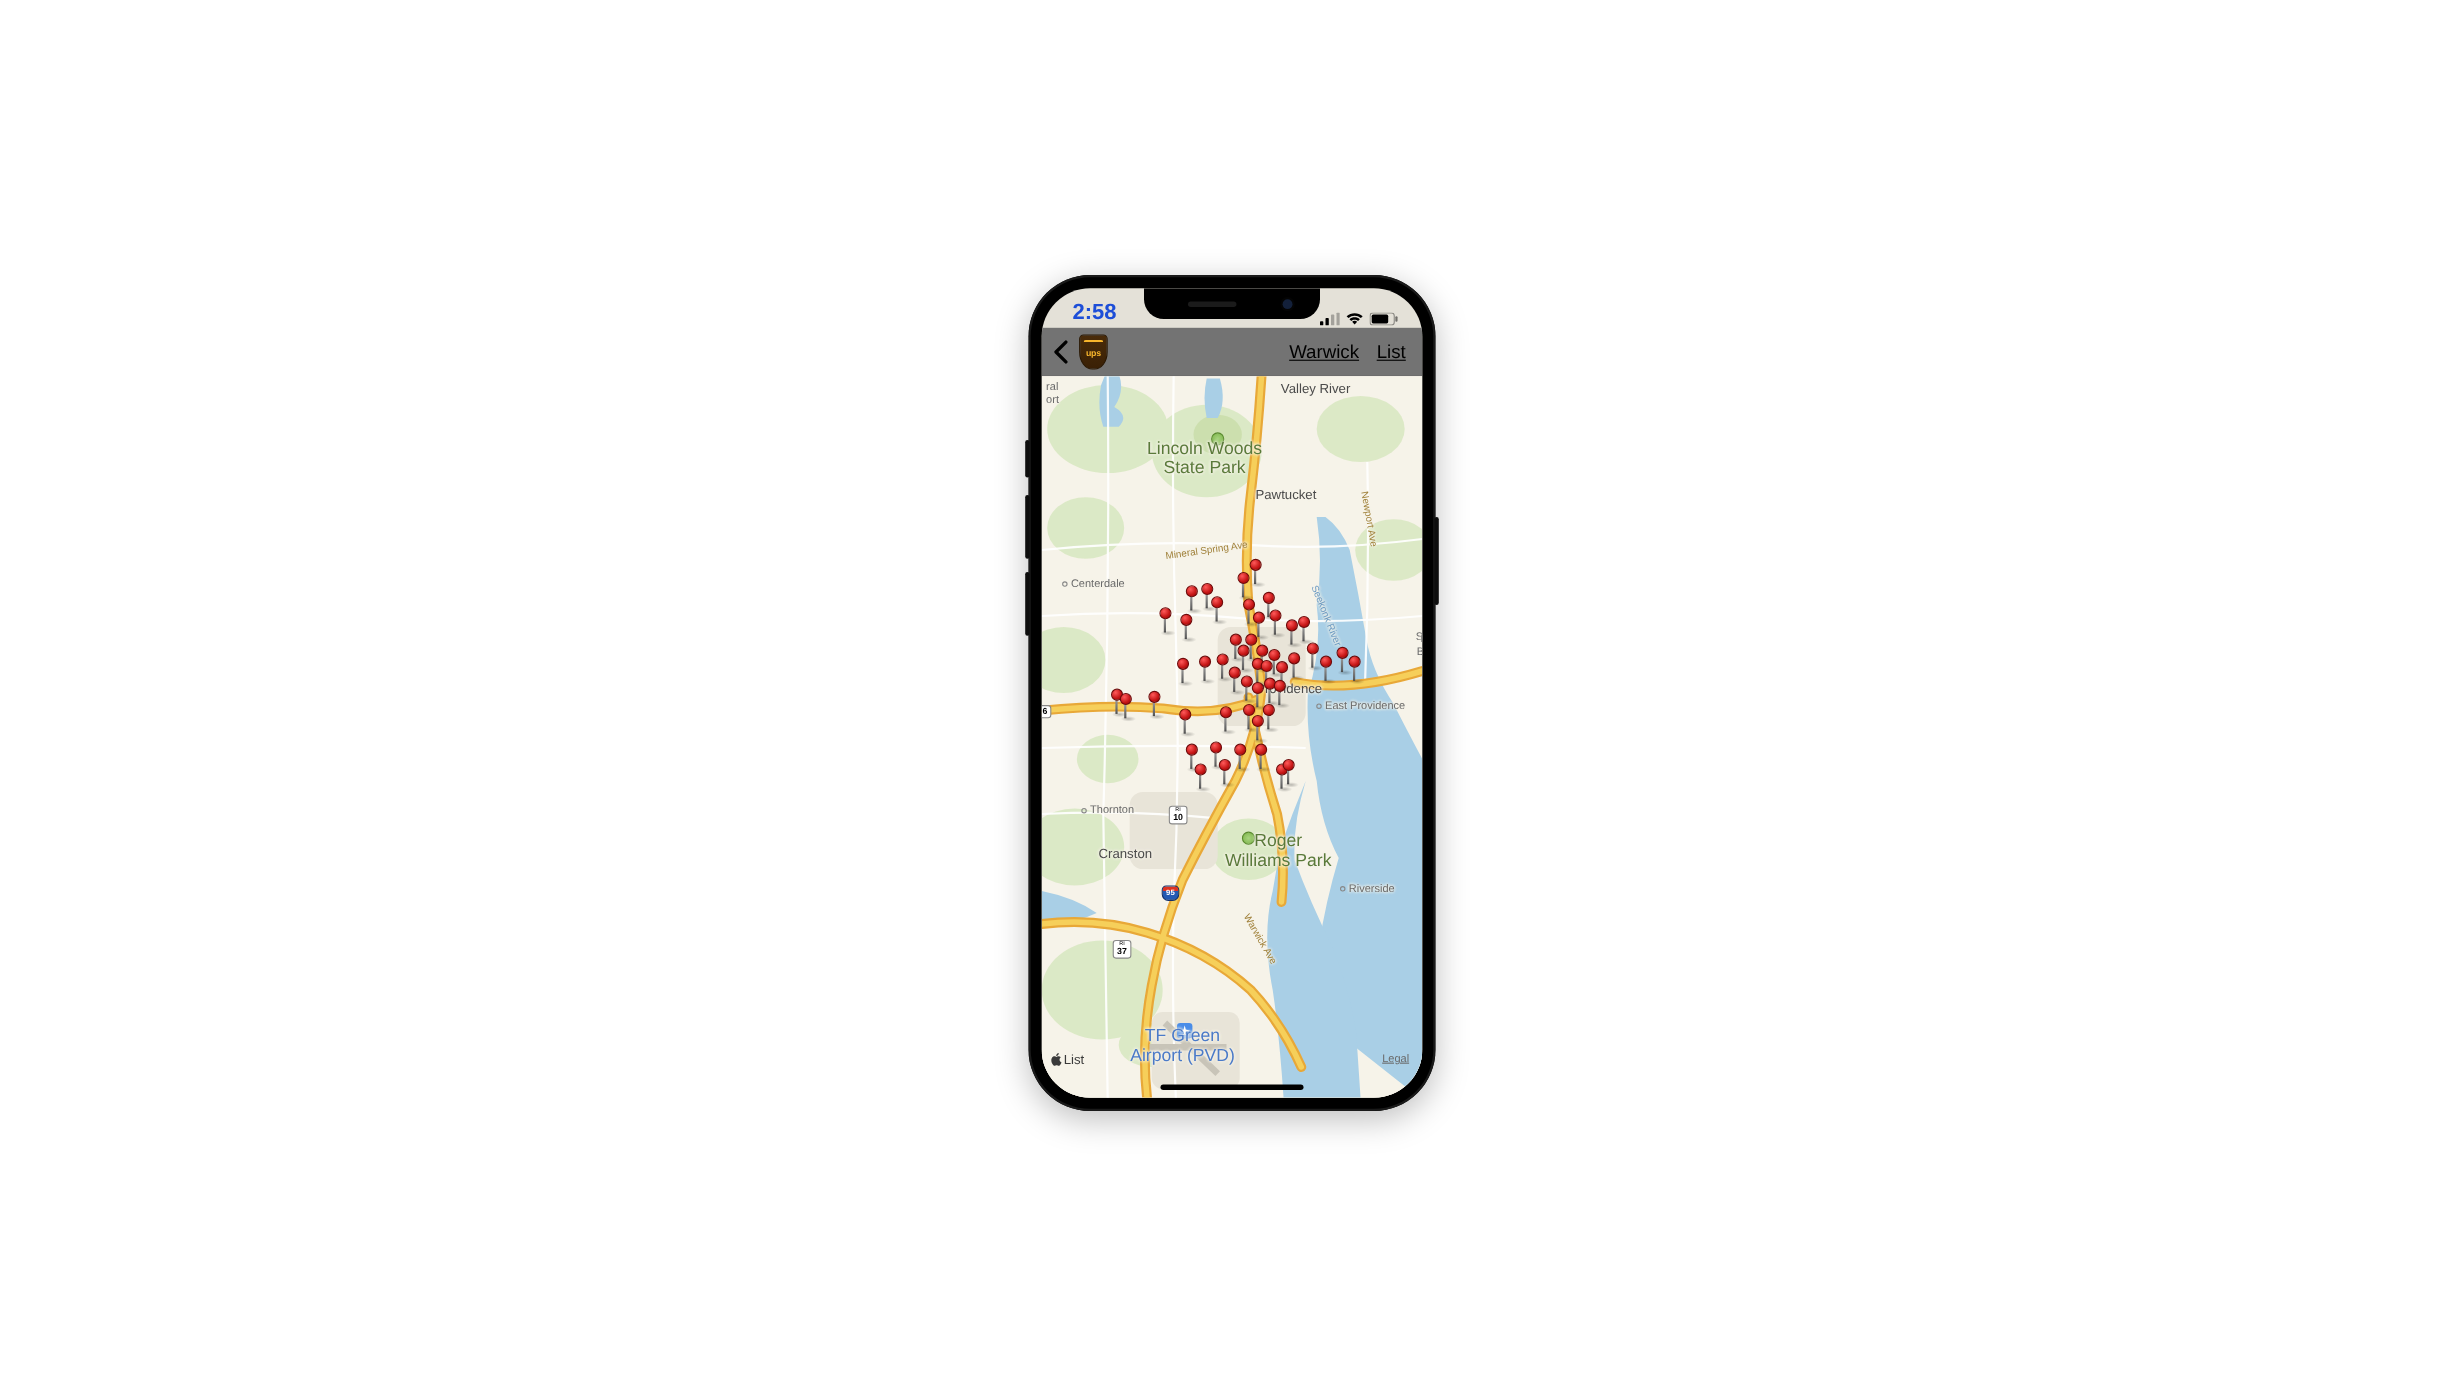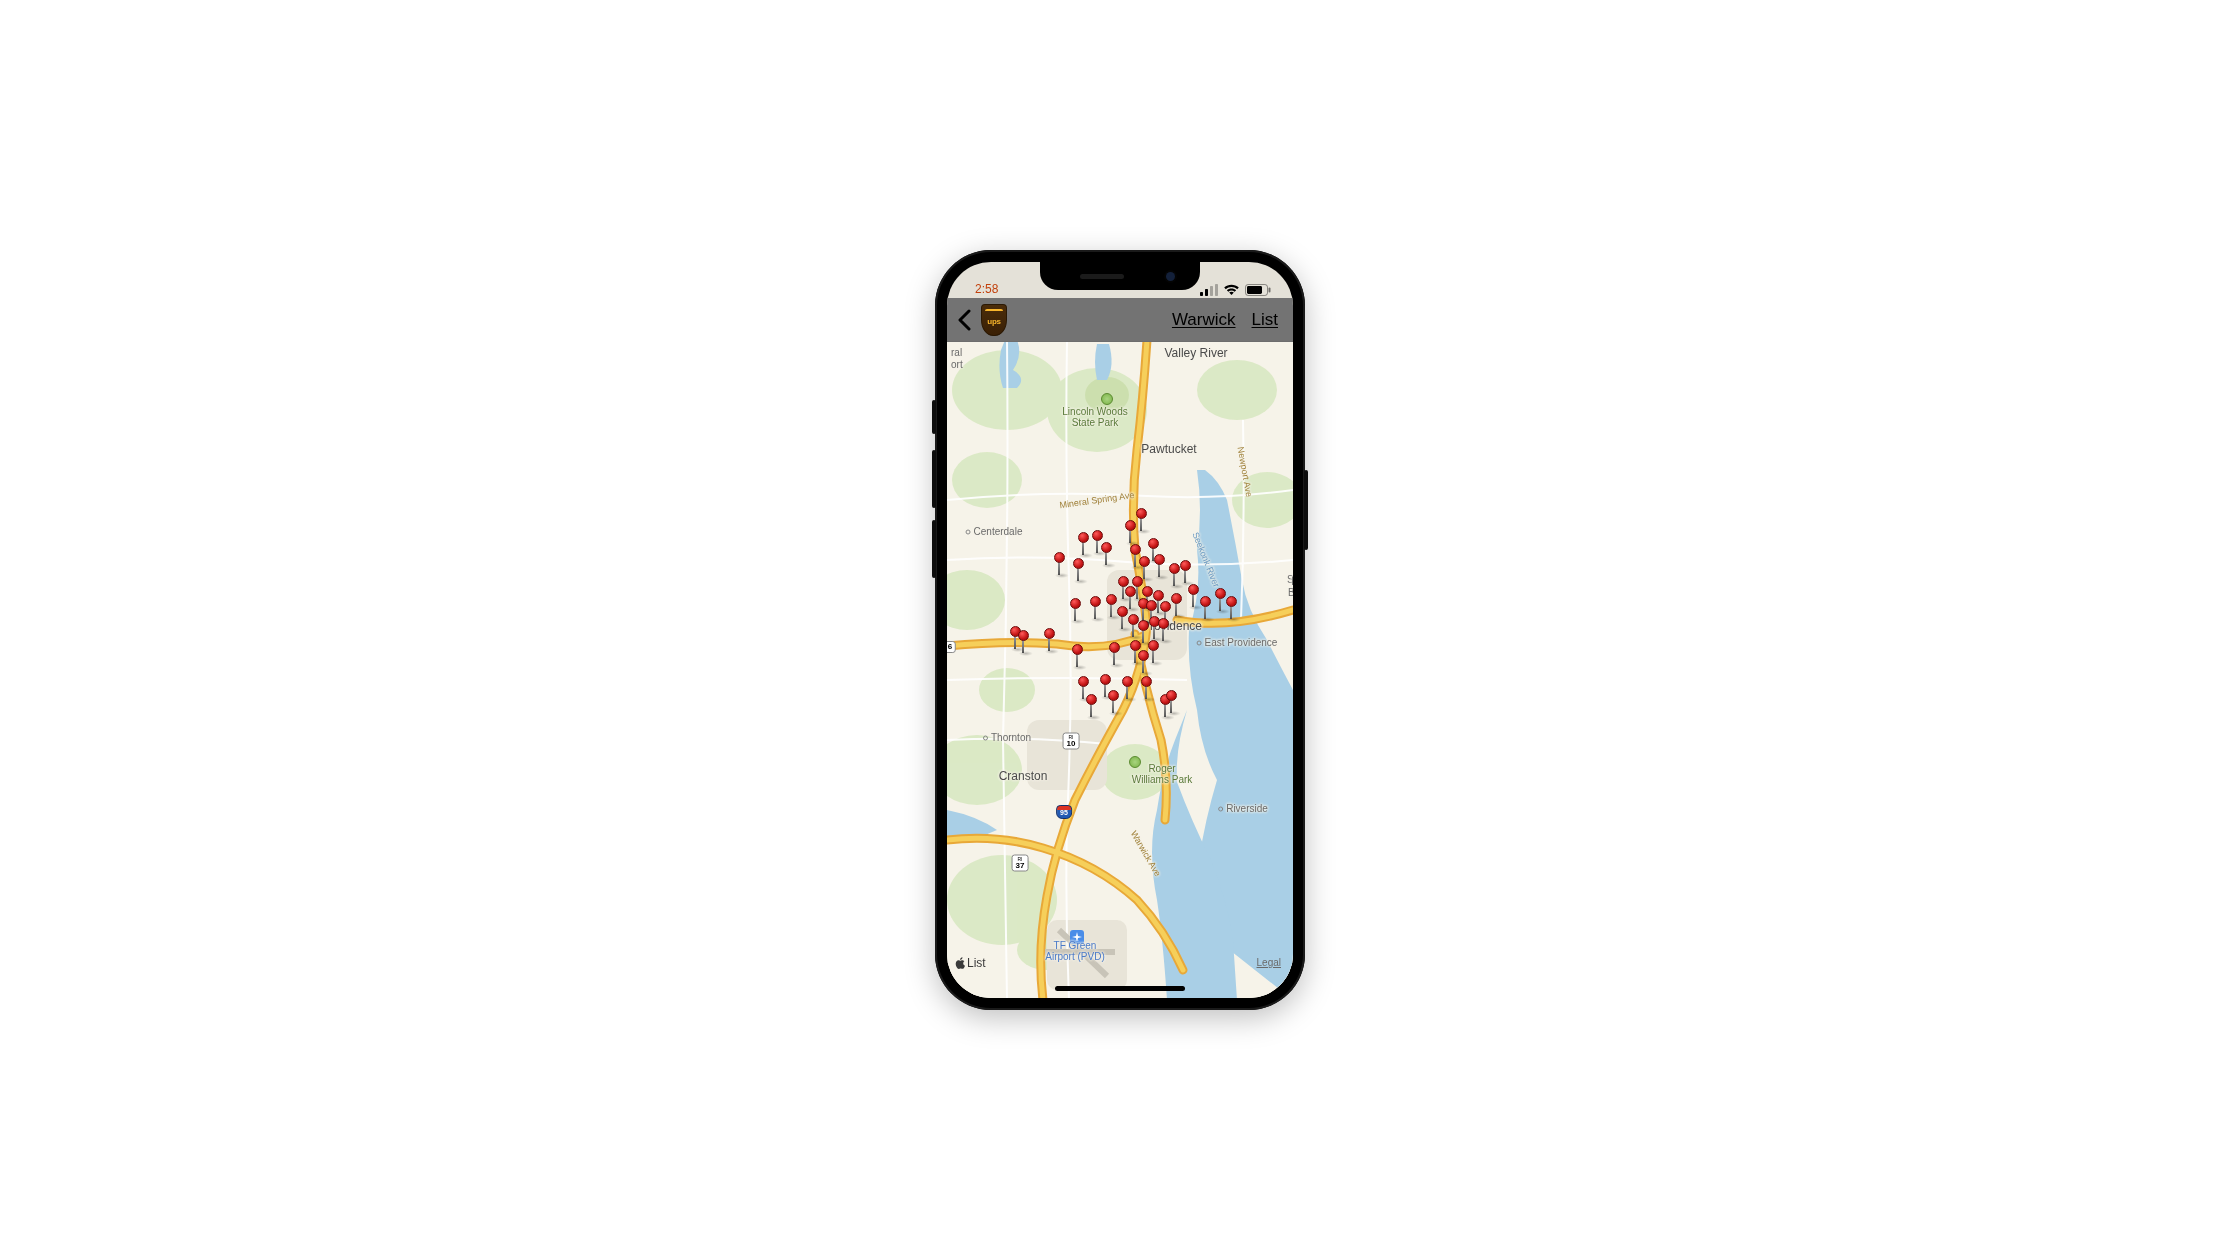--- a/index.html
+++ b/index.html
@@ -63,23 +63,23 @@
 .speaker { width: 44px; height: 5px; background: #1b1b1b; border-radius: 3px; }
 .cam { width: 9px; height: 9px; background: #13203a; border-radius: 50%; box-shadow: 0 0 0 2px #040404; position: relative; left: 14px; }
 
 
 .status-bar {
   height: 36px;
   display: flex;
   align-items: flex-end;
   justify-content: space-between;
   padding: 0 22px 2px 28px;
-  font-weight: 400;
-  font-size: 12px;
-  color: #c2410c;
+  font-weight: 700;
+  font-size: 20px;
+  color: #1d4ed8;
 }
 .status-icons { display: flex; align-items: center; gap: 5px; }
 .status-icons svg { display: block; }
 
 
 .navbar {
   height: 44px;
   background: #737373;
   display: flex;
   align-items: center;
@@ -155,21 +155,21 @@
 .map-label.dot::before {
   content: "";
   display: inline-block;
   width: 3px; height: 3px;
   border: 1px solid #888;
   border-radius: 50%;
   margin-right: 3px;
   vertical-align: middle;
 }
 .road-label { color: #a0813a; font-size: 9px; }
-.park-label { color: #5a7a3a; font-size: 10px; }
+.park-label { color: #5a7a3a; font-size: 16px; }
 
 
 .rshield {
   position: absolute;
   transform: translate(-50%,-50%);
   font-size: 8px;
   font-weight: 700;
   background: #fff;
   border: 1px solid #888;
   padding: 1px 3px;

